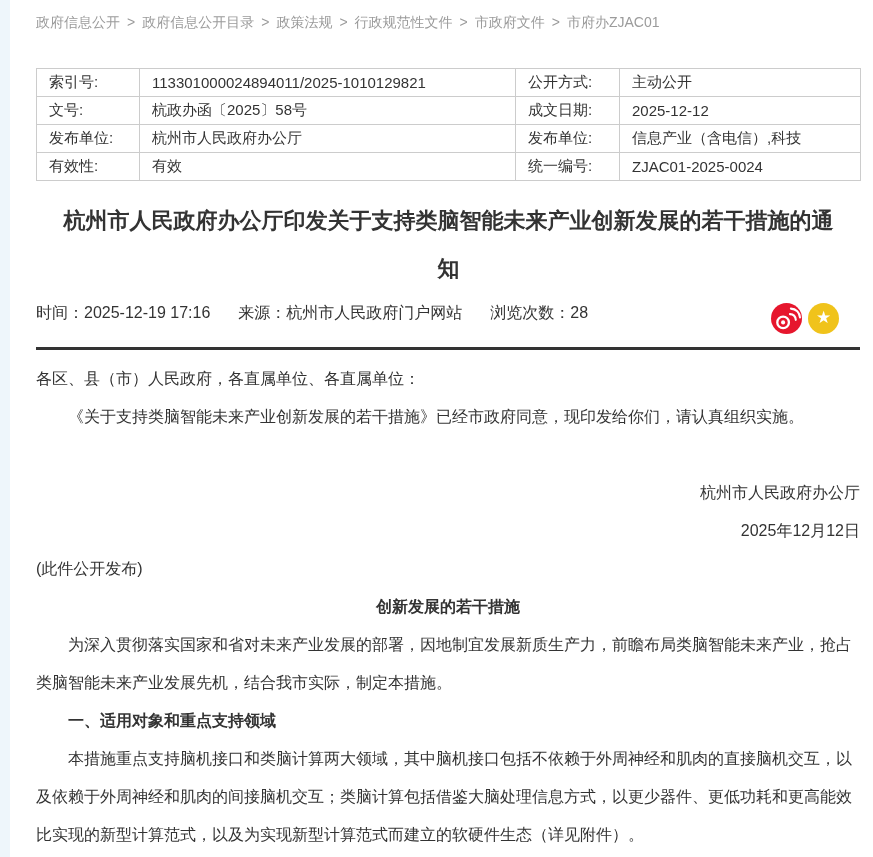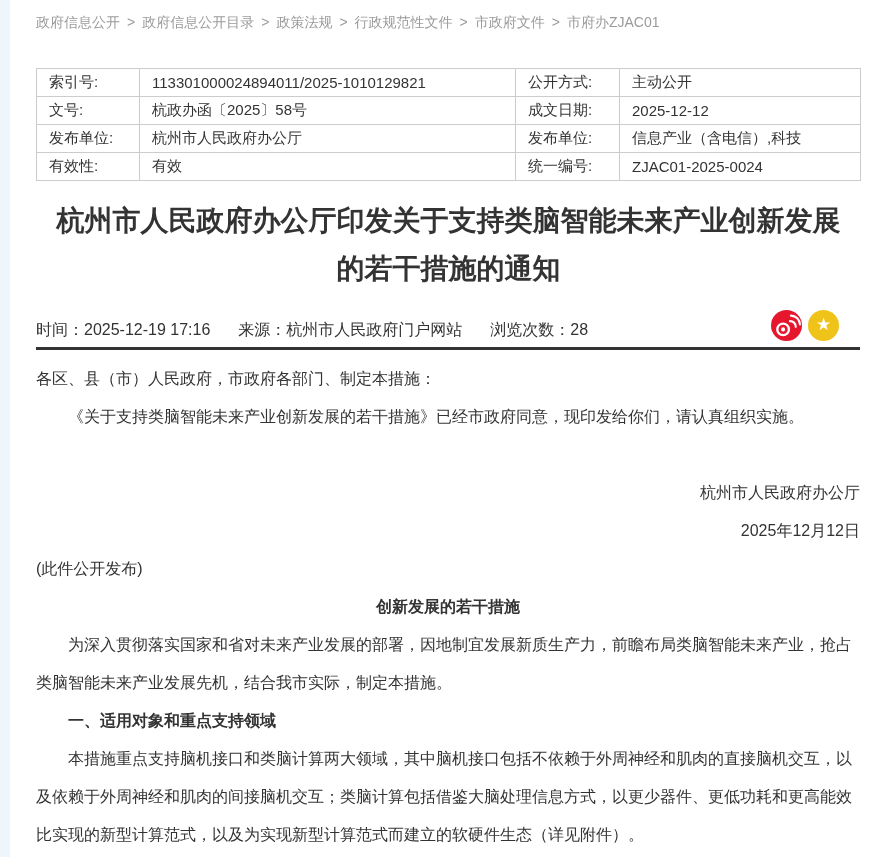--- a/index.html
+++ b/index.html
@@ -31,26 +31,26 @@
     color: #333; vertical-align: middle; overflow: hidden; white-space: nowrap;
   }
   td.c-label1 { width: 103px; }
   td.c-value1 { width: 376px; }
   td.c-label2 { width: 104px; }
   td.c-value2 { width: 241px; }
 
   
   h1.title {
     width: 790px; margin: 16px auto 10px auto; text-align: center;
-    font-size: 28px; font-weight: 600; color: #333; line-height: 48px;
+    font-size: 22px; font-weight: 600; color: #333; line-height: 48px;
   }
 
   
   .meta-row {
-    display: flex; align-items: flex-end; justify-content: space-between;
+    display: flex; align-items: flex-start; justify-content: space-between;
     height: 38px; margin-top: 2px;
   }
   .meta-left { font-size: 16px; color: #333; }
   .meta-left span.meta-item { margin-right: 28px; }
   .share { display: flex; align-items: center; gap: 6px; padding-right: 22px; }
   .share .icon {
     width: 31px; height: 31px; border-radius: 50%; display: flex;
     align-items: center; justify-content: center; cursor: pointer;
   }
   .share .qzone span { color: #fff; font-size: 17px; line-height: 1; transform: translateY(-1px); }
@@ -121,21 +121,21 @@
         </a>
         <a class="icon qzone" style="background: rgb(240, 195, 27);">
           <span>★</span>
         </a>
       </div>
     </div>
 
     <hr class="divider">
 
     <div class="article-body" id="article-body">
-        <div class="para plain">各区、县（市）人民政府，市政府各部门、制定本措施：</div>
+        <div class="para plain">各区、县（市）人民政府，各直属单位、各直属单位：</div>
         <div class="para indent">《关于支持类脑智能未来产业创新发展的若干措施》已经市政府同意，现印发给你们，请认真组织实施。</div>
         <div class="para right gap-top">杭州市人民政府办公厅</div>
         <div class="para right">2025年12月12日</div>
         <div class="para plain">(此件公开发布)</div>
         <div class="para center bold">创新发展的若干措施</div>
         <div class="para indent">为深入贯彻落实国家和省对未来产业发展的部署，因地制宜发展新质生产力，前瞻布局类脑智能未来产业，抢占类脑智能未来产业发展先机，结合我市实际，制定本措施。</div>
         <div class="para indent bold">一、适用对象和重点支持领域</div>
         <div class="para indent">本措施重点支持脑机接口和类脑计算两大领域，其中脑机接口包括不依赖于外周神经和肌肉的直接脑机交互，以及依赖于外周神经和肌肉的间接脑机交互；类脑计算包括借鉴大脑处理信息方式，以更少器件、更低功耗和更高能效比实现的新型计算范式，以及为实现新型计算范式而建立的软硬件生态（详见附件）。</div>
       </div>
 

